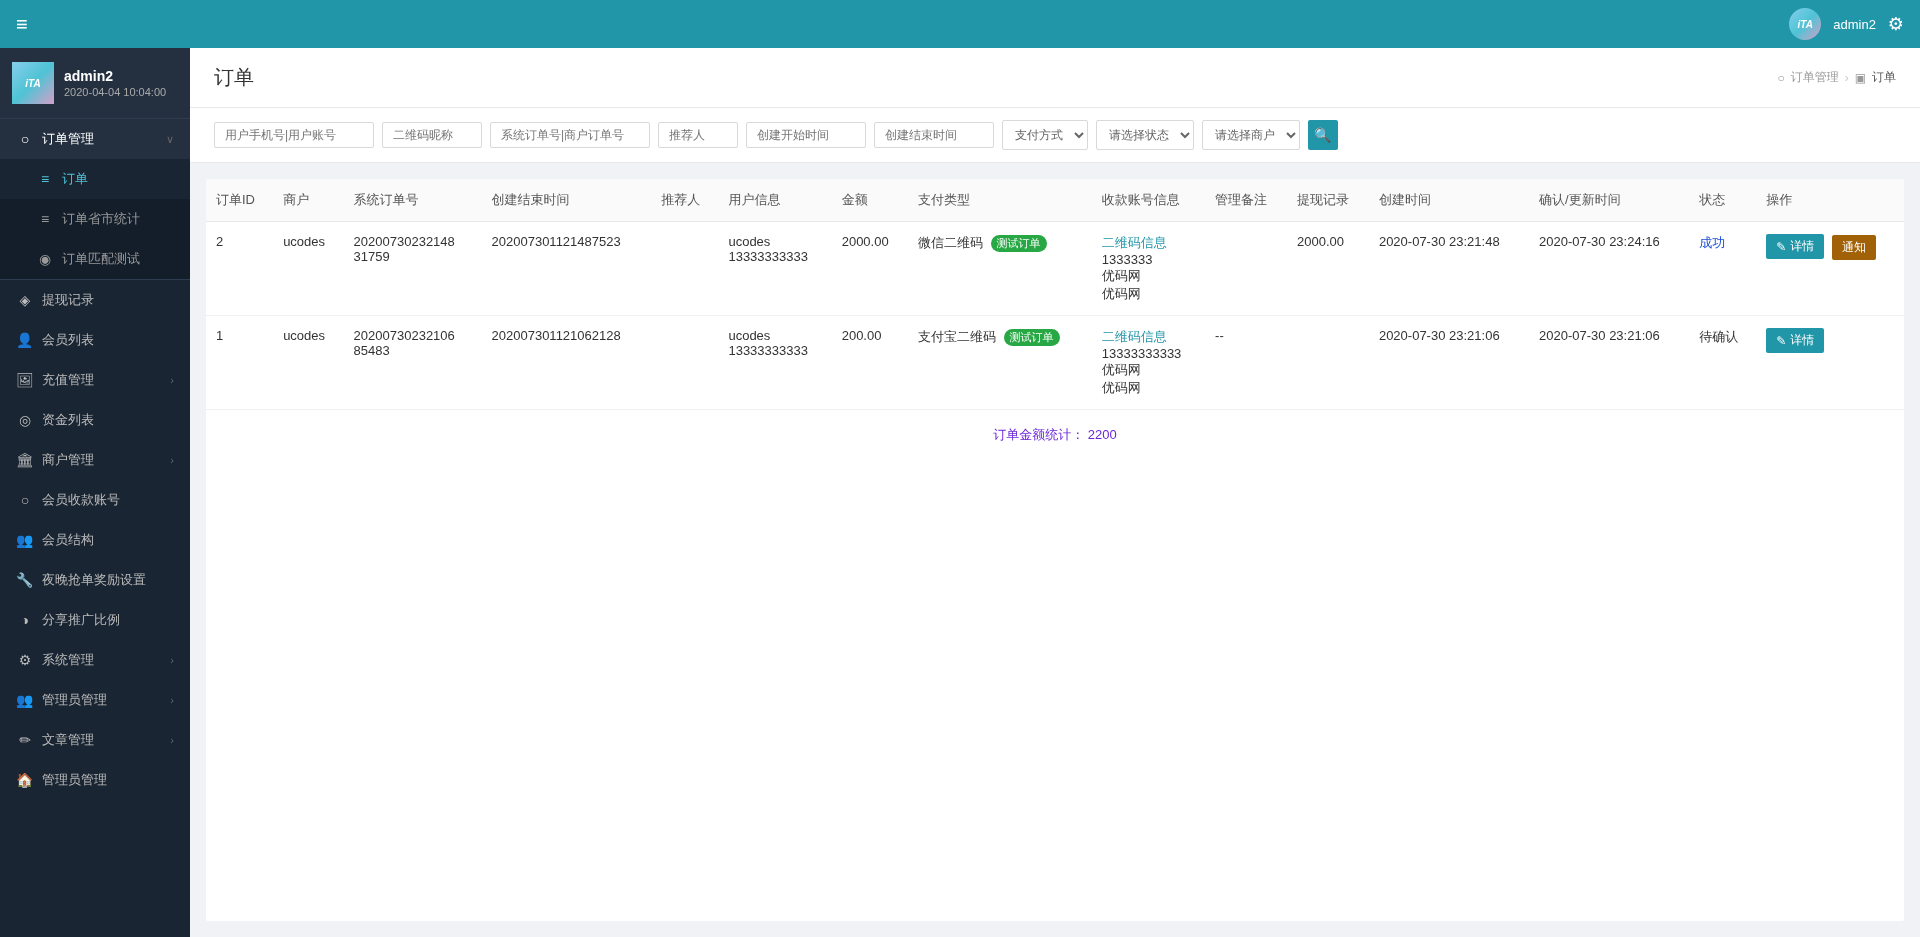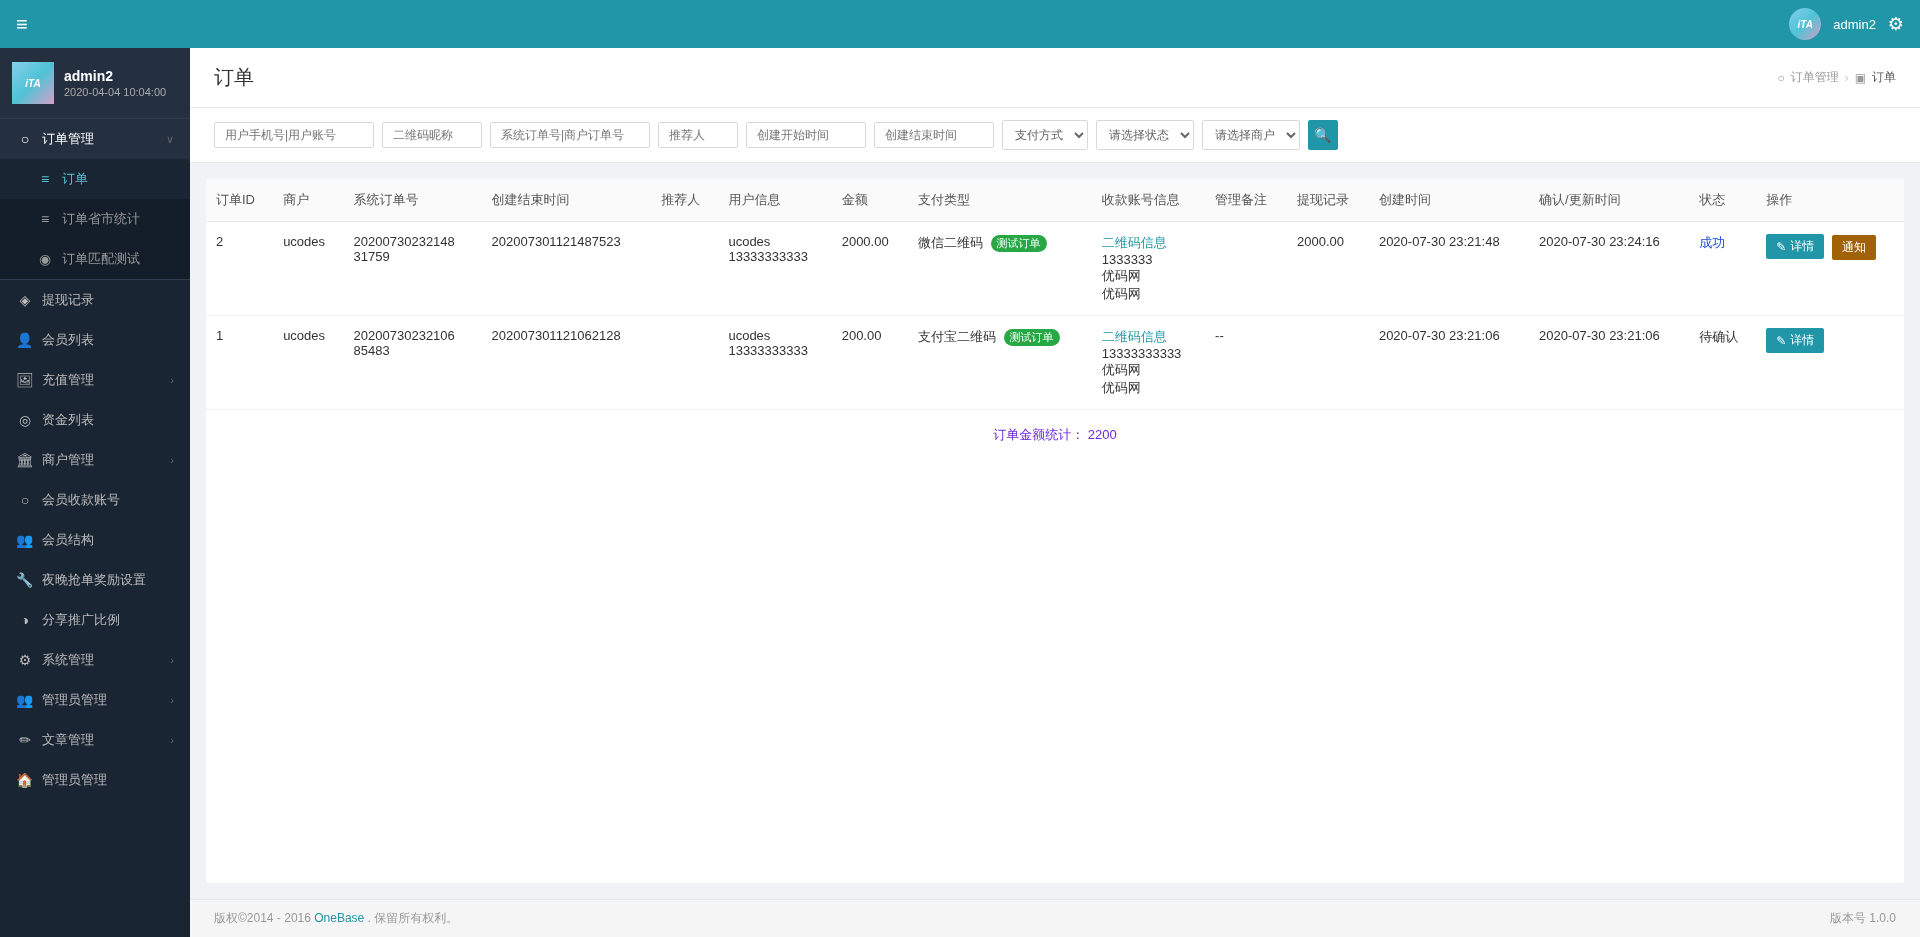--- a/index.html
+++ b/index.html
@@ -511,21 +511,15 @@
             </td>
           </tr>
         </tbody>
       </table>
       <div class="order-total">
         <span>订单金额统计：</span>
         <span>2200</span>
       </div>
     </div>
 
-    <div class="footer">
-      <span>
-        版权©2014 - 2016 <a href="#">OneBase</a> . 保留所有权利。
-      </span>
-      <span>版本号 1.0.0</span>
-    </div>
 
   </div>
 </div>
 
 </body></html>

